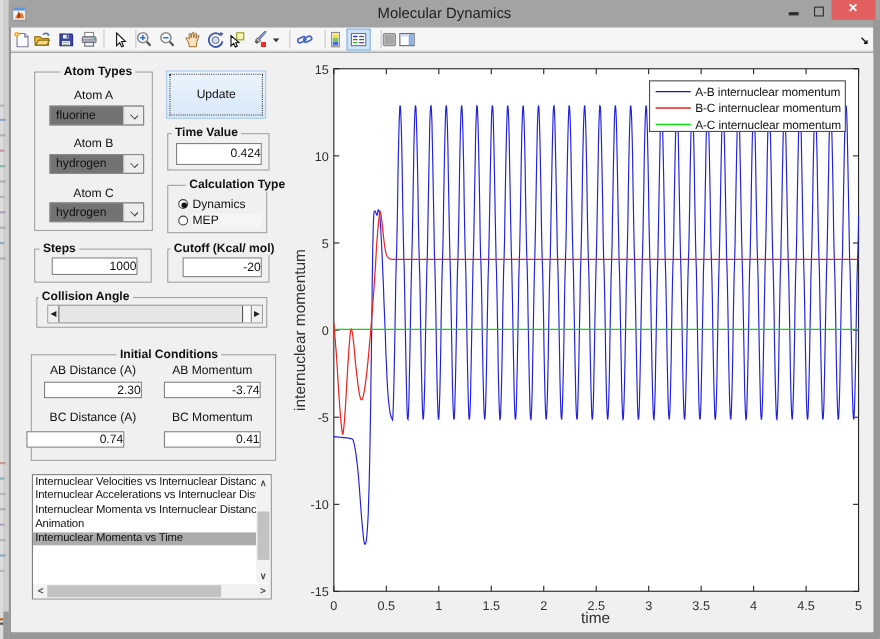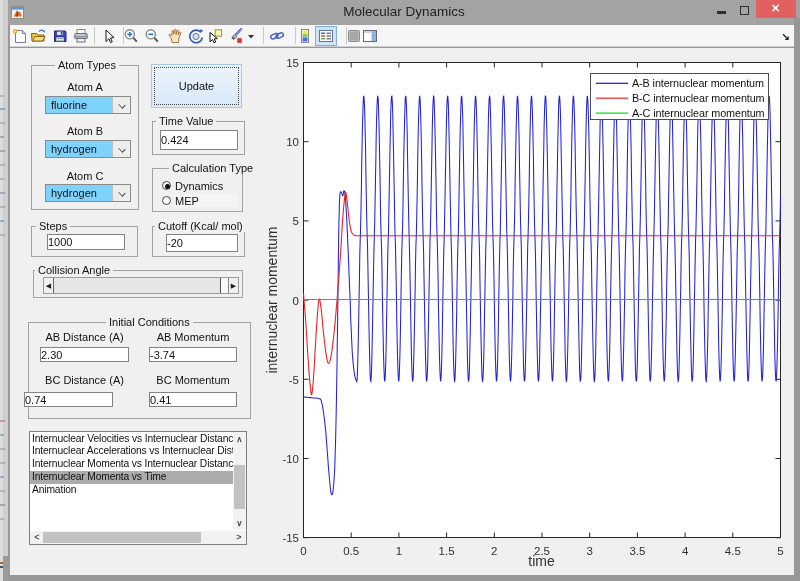--- a/index.html
+++ b/index.html
@@ -10,25 +10,25 @@
 #mini { position:absolute; left:716.5px; top:11px; width:9.5px; height:2.5px; background:#2e2e2e; }
 #maxi { position:absolute; left:739.5px; top:6px; width:9px; height:8.5px; border:1.6px solid #2e2e2e; }
 #closebtn { position:absolute; left:755.5px; top:0; width:40px; height:18px; background:#e15f5f; color:#fff;
   text-align:center; font-size:11px; line-height:17px; font-weight:bold; }
 #toolbar { position:absolute; left:10px; top:25px; width:784px; height:22px; background:#f6f6f6; border-bottom:1px solid #cfcfcf; }
 .ic { position:absolute; top:3px; }
 .sep { position:absolute; top:2px; width:1px; height:17px; background:#c9c9c9; }
 #ovf { position:absolute; right:4px; top:6px; font-size:10px; font-weight:bold; color:#111; }
 #content { position:absolute; left:10px; top:48px; width:784.5px; height:526.5px; background:#f0f0f0; }
 .grp { position:absolute; border:1px solid #a2a2a2; }
-.gt { position:absolute; top:-7px; background:#f0f0f0; padding:0 3px; font-size:11px; color:#111; white-space:nowrap; }
+.gt { position:absolute; top:-7px; background:#f0f0f0; padding:0 3px; font-size:11px; color:#111; white-space:nowrap;font-weight:bold; }
 .lbl { position:absolute; font-size:11px; color:#111; text-align:center; white-space:nowrap; }
 .ed { position:absolute; background:#fff; border:1px solid #828282; font-size:11px; color:#111;
-  text-align:left; }
-.combo { position:absolute; background:#7dd3fc; border:1px solid #8a8a8a; font-size:11px; color:#111; }
+  text-align:right; }
+.combo { position:absolute; background:#737373; border:1px solid #8a8a8a; font-size:11px; color:#111; }
 .combo span { position:absolute; left:5px; top:2px; }
 .carrow { position:absolute; right:0; top:0; width:18px; height:100%; background:#ededed; border-left:1px solid #c0c0c0; }
 .carrow:after { content:""; position:absolute; left:5.5px; top:5px; width:5px; height:5px;
   border-right:1.4px solid #444; border-bottom:1.4px solid #444; transform:rotate(45deg) scale(1,.75); transform-origin:center; }
 #plotsvg { position:absolute; left:0; top:0; }
 .li { height:12.8px; line-height:12.5px; font-size:10.3px; color:#111; white-space:nowrap; overflow:hidden; padding-left:2px; letter-spacing:-0.15px; }
 .sel { background:#ababab; }
 #borR { position:absolute; left:794px; top:18px; width:6px; height:563px; background:#989898; }
 #borB { position:absolute; left:8px; top:574.5px; width:792px; height:6.5px; background:#989898; }
 .sb { background:#f2f2f2; position:absolute; }
@@ -306,22 +306,22 @@
 <div class="lbl" style="left:40px;top:374px;width:89px">BC Distance (A)</div>
 <div class="lbl" style="left:149px;top:374px;width:88px">BC Momentum</div>
 <div class="ed" style="left:24px;top:392px;width:89px;height:15px;line-height:14px">0.74</div>
 <div class="ed" style="left:149px;top:392px;width:88px;height:15px;line-height:14px">0.41</div>
 
 <div style="position:absolute;left:29px;top:431px;width:218px;height:114px;background:#fff;border:1px solid #7e7e7e">
 <div style="position:absolute;left:0px;top:0.5px;width:203px;overflow:hidden">
 <div class="li">Internuclear Velocities vs Internuclear Distance</div>
 <div class="li">Internuclear Accelerations vs Internuclear Dista</div>
 <div class="li">Internuclear Momenta vs Internuclear Distance</div>
+<div class="li">Animation</div>
 <div class="li sel">Internuclear Momenta vs Time</div>
-<div class="li">Animation</div>
 </div>
 <div class="sb" style="right:0;top:0;width:13.5px;height:98px">
 <div class="arr" style="top:2px;font-size:8.5px;font-weight:bold">∧</div>
 <div style="position:absolute;left:1px;top:33px;width:11px;height:44px;background:#c2c2c2"></div>
 <div class="arr" style="bottom:2px;font-size:8.5px;font-weight:bold">∨</div>
 </div>
 <div class="sb" style="left:0;bottom:0;width:100%;height:13.5px">
 <div class="arr" style="left:2px;top:1.5px;width:10px;font-size:9px;font-weight:bold">&lt;</div>
 <div style="position:absolute;left:13px;top:1px;width:158px;height:11px;background:#c2c2c2"></div>
 <div class="arr" style="right:2px;top:1.5px;width:10px;left:auto;font-size:9px;font-weight:bold">&gt;</div>

